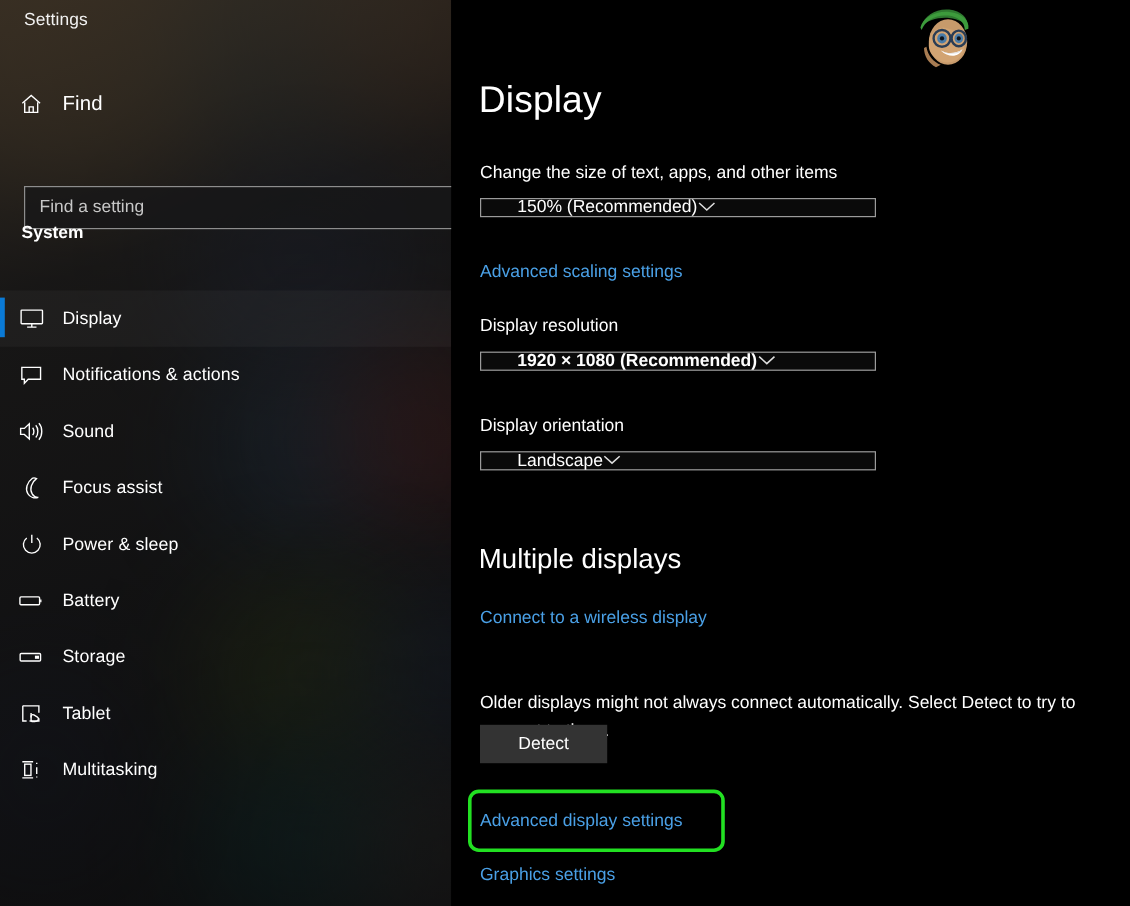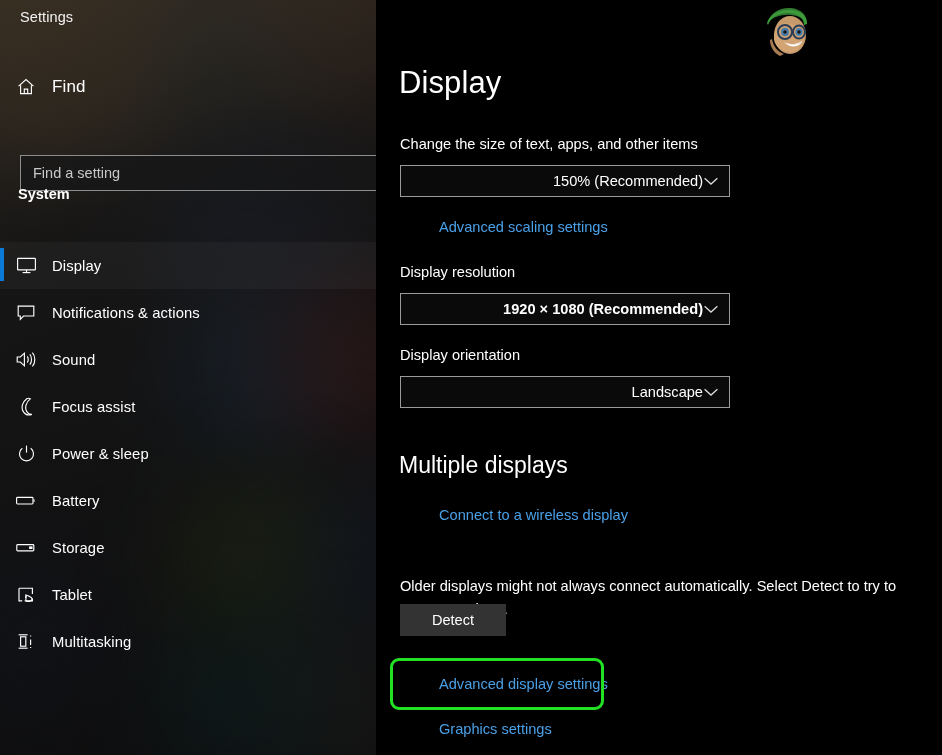--- a/index.html
+++ b/index.html
@@ -183,39 +183,38 @@
   .field-label {
     position: absolute;
     left: 24px;
     font-size: 14.6px;
     color: #ffffff;
   }
   .combo {
     position: absolute;
     left: 24px;
     width: 330px;
-    height: 32px;
+    height: 16px;
     box-sizing: border-box;
     border: 1px solid #9b9b9b;
     background: #0a0a0a;
     display: flex;
     align-items: center;
-    justify-content: flex-end;
-    padding: 0 10px 0 12px;
+    justify-content: flex-start;
+    padding: 0 10px 0 30px;
     cursor: default;
   }
   .combo .val { font-size: 14.6px; color: #ffffff; }
   .link {
     position: absolute;
     left: 24px;
     font-size: 14.6px;
     color: #4aa0e6;
     cursor: pointer;
     text-decoration: none;
-    margin-left: 39px;
   }
   .section-heading {
     position: absolute;
     left: 23px;
     font-size: 23px;
     color: #ffffff;
     margin: 0;
     font-weight: normal;
   }
   #md-desc {

